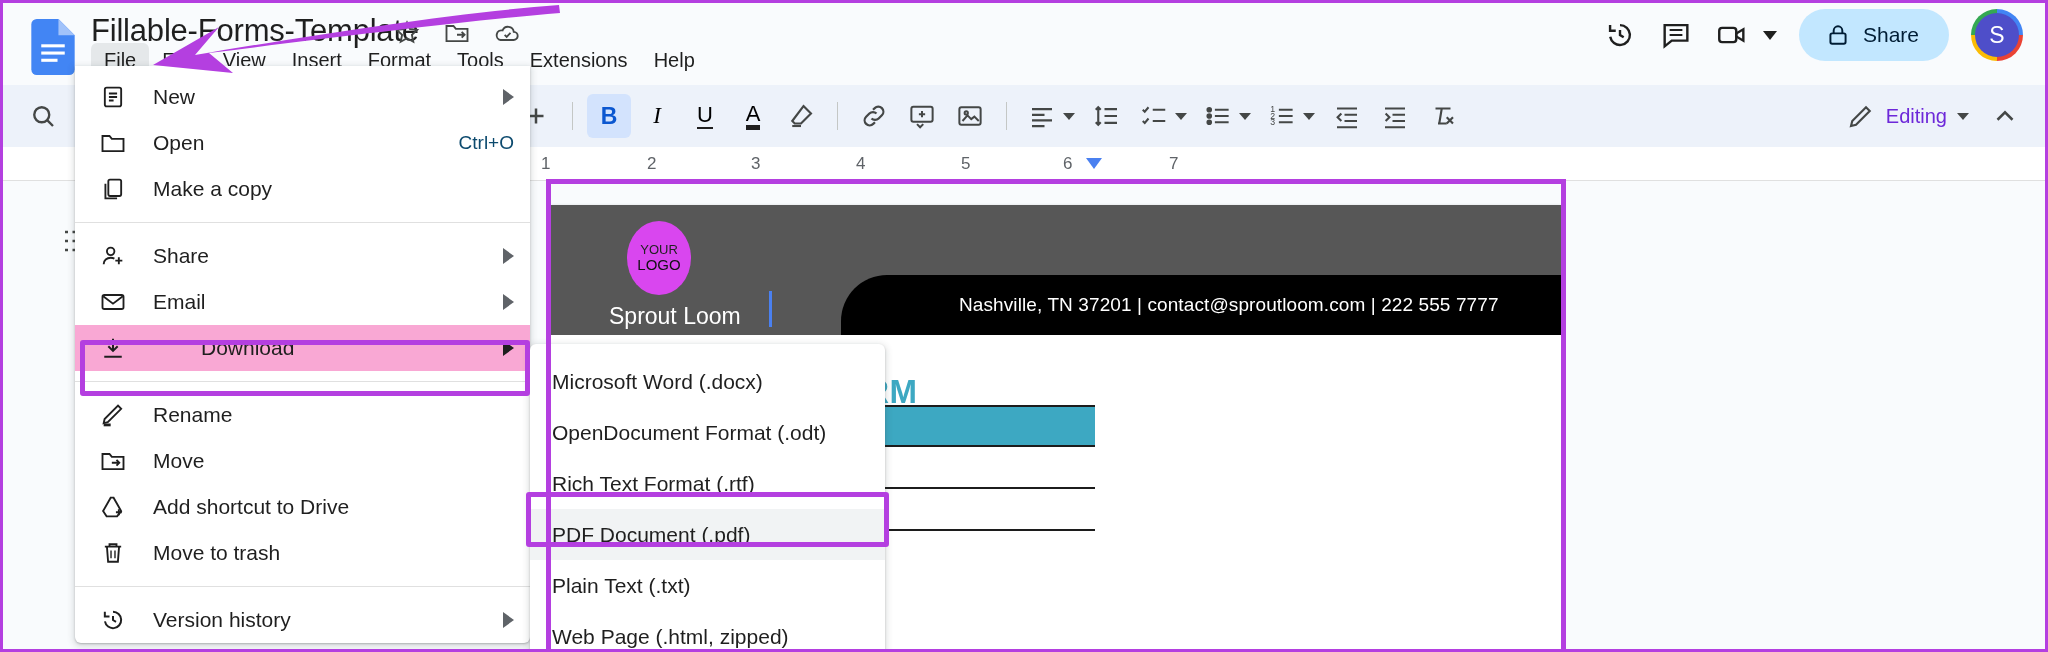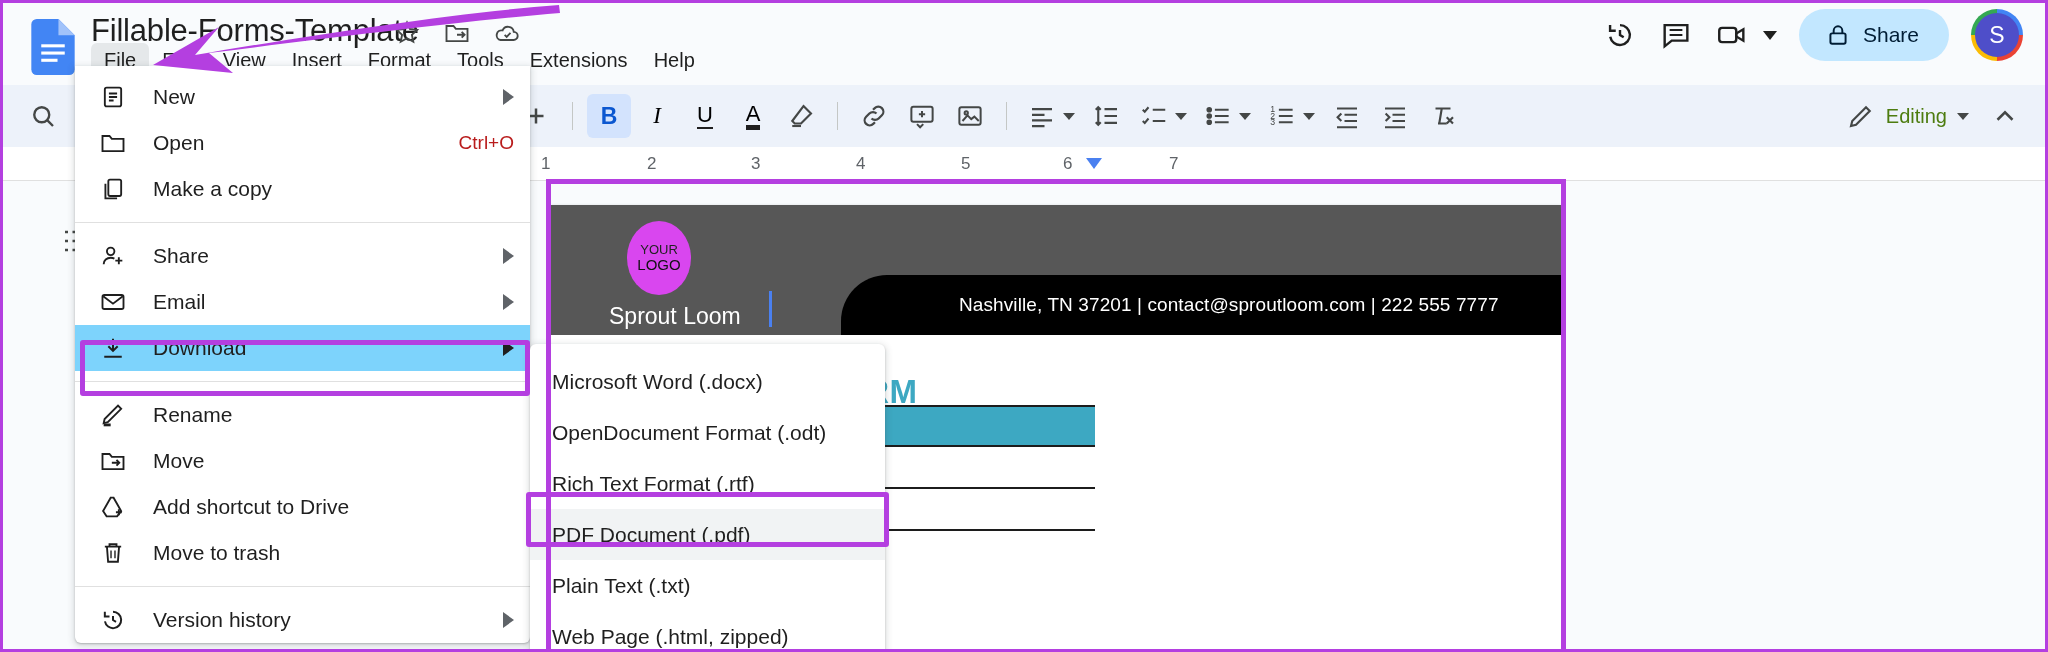--- a/index.html
+++ b/index.html
@@ -94,21 +94,21 @@
   .zoom-box { width: 120px; }
   .font-box { width: 128px; }
   .fsize-box {
     width: 62px; height: 42px; border: 1px solid #c4c7c5; border-radius: 6px;
     display: flex; align-items: center; justify-content: center; font-size: 20px; background: #edf2fa;
   }
   .bold-b  { font-weight: bold; font-size: 23px; color:#0b57d0; }
   .ital-i  { font-style: italic; font-family: "Liberation Serif", serif; font-size: 23px; }
   .mode-btn {
     display: flex; align-items: center; gap: 10px; font-size: 20px;
-    color: #4d7c0f; padding: 8px 10px; border-radius: 6px; cursor: pointer;
+    color: #6d28d9; padding: 8px 10px; border-radius: 6px; cursor: pointer;
   }
 
   
   .ruler {
     position: absolute; left: 0; right: 0; top: 144px; height: 34px;
     background: #ffffff; border-bottom: 1px solid #e0e0e0;
   }
   .ruler-track {
     position: absolute; left: 548px; top: 0; width: 1008px; height: 34px;
     background: #ffffff;
@@ -164,24 +164,24 @@
     position: absolute; left: 72px; top: 63px; width: 455px;
     background: #fff; border-radius: 0 0 6px 6px;
     box-shadow: 0 2px 6px 2px rgba(60,64,67,.15), 0 1px 2px rgba(60,64,67,.3);
     padding: 8px 0 0 0; z-index: 40;
   }
   .fm-item {
     position: relative; display: flex; align-items: center;
     height: 46px; padding: 0 16px 0 24px; font-size: 21px; color: #1f1f1f;
     cursor: pointer;
   }
-  .fm-item.hl { background: #7dd3fc; }
+  .fm-item.hl { background: #f9a8d4; gap: 48px; }
   .fm-icon { width: 28px; height: 28px; color: #1f1f1f; margin-right: 26px; flex: none; }
   .fm-label { flex: 1; white-space: nowrap; }
-  .fm-short { color: #b91c1c; font-size: 19px; margin-left: 20px; }
+  .fm-short { color: #0c4a6e; font-size: 19px; margin-left: 20px; }
   .fm-arrow {
     width: 0; height: 0; border-top: 8px solid transparent; border-bottom: 8px solid transparent;
     border-left: 11px solid #5f6368; margin-left: 14px;
   }
   .fm-arrow.dark { border-left-color: #1f1f1f; }
   .fm-sep { height: 1px; background: #e0e0e0; margin: 10px 0; }
 
   
   .submenu {
     position: absolute; left: 527px; top: 341px; width: 355px;

